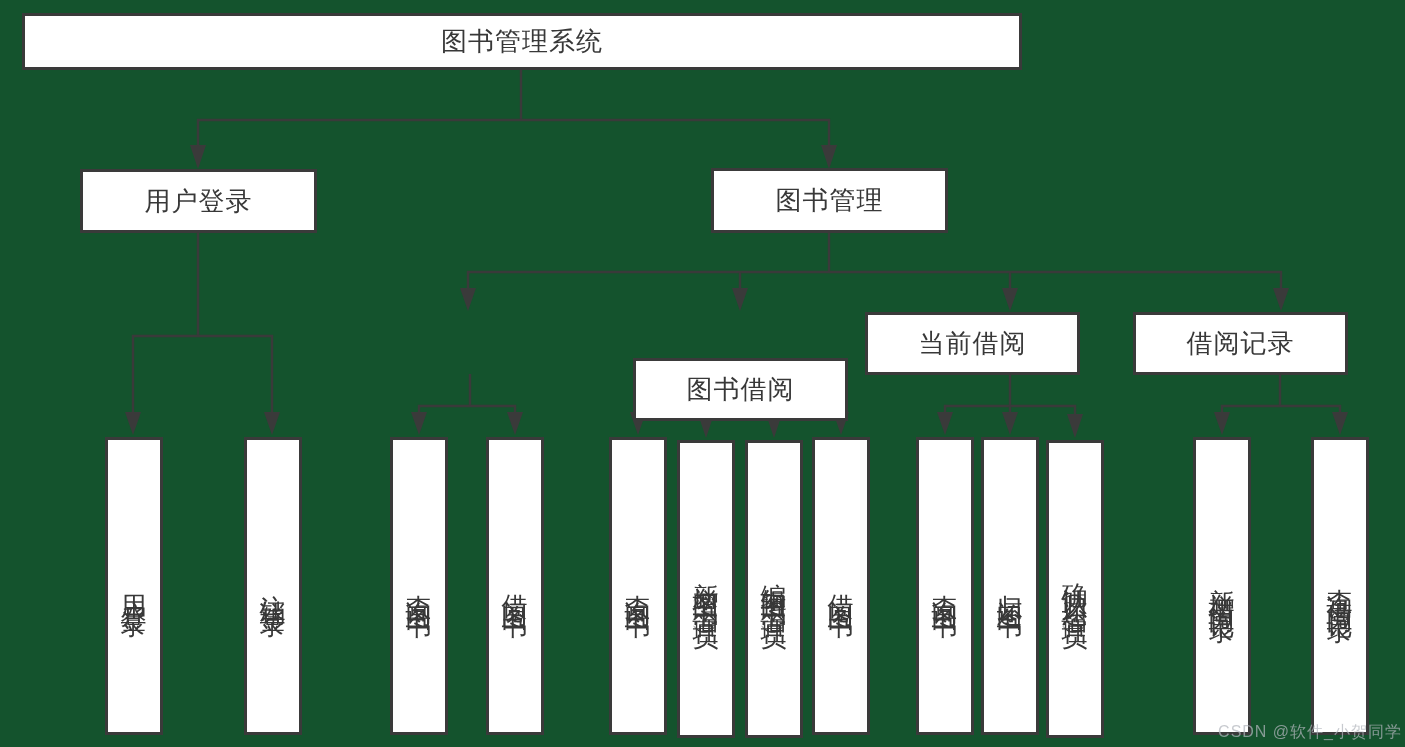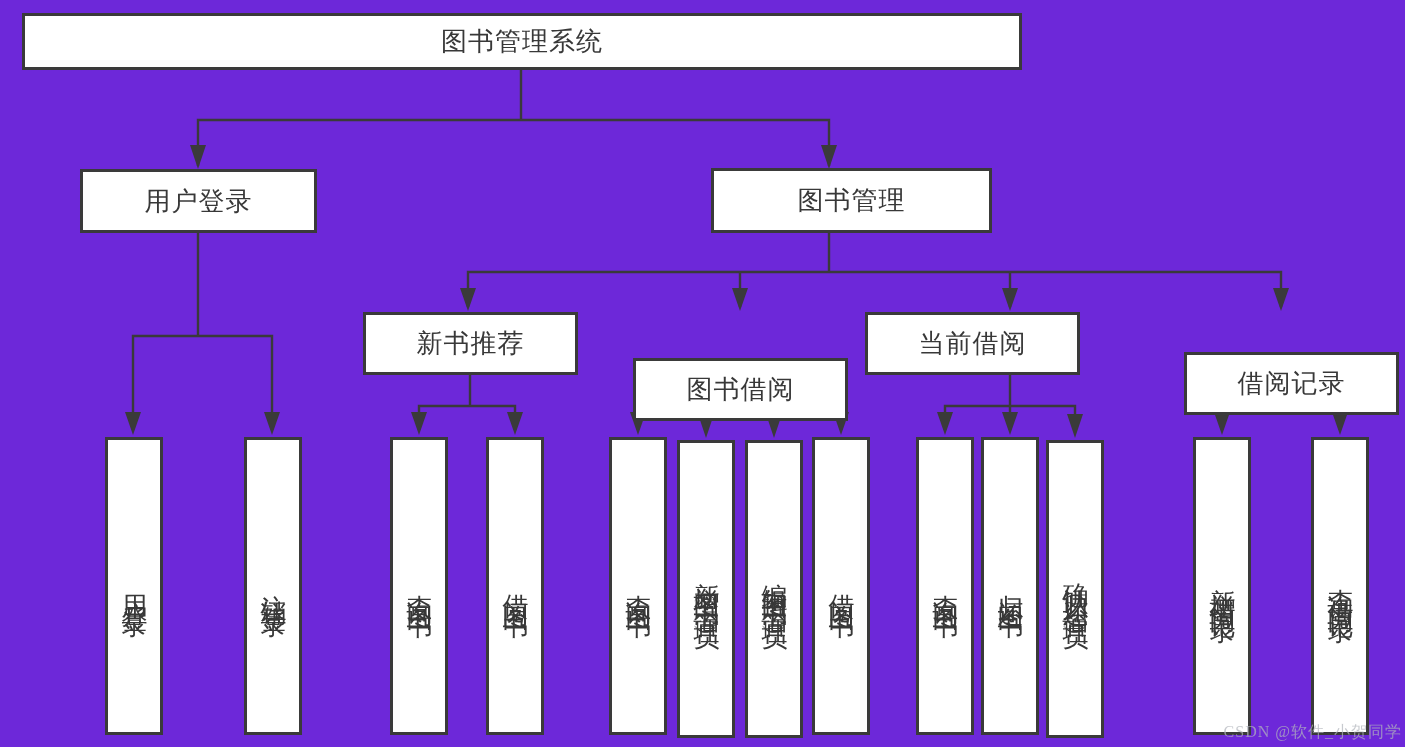--- a/index.html
+++ b/index.html
@@ -1,41 +1,41 @@
 <!DOCTYPE html>
 <html><head>
 <meta charset="utf-8">
 <style>
   html,body { margin:0; padding:0; background:#ffffff; }
   .stage {
-    position:relative; width:1405px; height:747px; background:#6d28d9;
-    font-family:Liberation Serif, serif; color:#383838; overflow:hidden;
+    position:relative; width:1405px; height:747px; background:#14532d;
+    font-family:Liberation Sans, sans-serif; color:#383838; overflow:hidden;
   }
   svg.connectors { position:absolute; left:0; top:0; width:1405px; height:747px; z-index:1; }
   svg.connectors line, svg.connectors polyline { fill:none; stroke:#3a3a3a; stroke-width:2.4; }
   svg.connectors polygon { fill:#3a3a3a; stroke:none; }
   .box {
     position:absolute; box-sizing:border-box; background:#ffffff;
     border:3px solid #3a3a3a; display:flex; align-items:center; justify-content:center;
     z-index:2;
   }
   .hlabel { font-size:26px; white-space:nowrap; letter-spacing:1px; }
   .vlabel {
     writing-mode:vertical-rl; text-orientation:mixed;
     font-size:26px; letter-spacing:6px; line-height:1;
   }
   
   .box-root   { left:22px;  top:13px;  width:1000px; height:57px; }
   .box-l2a    { left:80px;  top:169px; width:237px;  height:64px; }
-  .box-l2b    { left:711px; top:168px; width:281px;  height:65px;text-align:right; }
+  .box-l2b    { left:711px; top:168px; width:237px;  height:65px;text-align:right; }
   .box-l3     { top:312px;  height:63px; width:215px; }
   .box-l3-1   { left:363px; }
   .box-l3-2   { left:633px;margin-top:46px; }
   .box-l3-3   { left:865px; }
-  .box-l3-4   { left:1184px;margin-top:40px; }
+  .box-l3-4   { left:1133px; }
   .leaf       { top:437px;  height:298px; width:58px; }
   .leaf-a1 { left:105px; } .leaf-a2 { left:244px; }
   .leaf-b1 { left:390px; } .leaf-b2 { left:486px; }
   .leaf-c1 { left:609px; } .leaf-c2 { left:677px; top:440px; }
   .leaf-c3 { left:745px; top:440px; } .leaf-c4 { left:812px; }
   .leaf-d1 { left:916px; } .leaf-d2 { left:981px; } .leaf-d3 { left:1046px; top:440px; }
   .leaf-e1 { left:1193px; } .leaf-e2 { left:1311px; }
   .watermark {
     position:absolute; right:3px; bottom:4px; z-index:6;
     font-size:16px; letter-spacing:1px; color:rgba(177,181,188,0.72); white-space:nowrap;
@@ -105,23 +105,20 @@
     <span class="hlabel">图书管理系统</span>
   </div>
 
   <div class="box box-l2a">
     <span class="hlabel">用户登录</span>
   </div>
   <div class="box box-l2b">
     <span class="hlabel">图书管理</span>
   </div>
 
-  <div class="box box-l3 box-l3-1">
-    <span class="hlabel">新书推荐</span>
-  </div>
   <div class="box box-l3 box-l3-2">
     <span class="hlabel">图书借阅</span>
   </div>
   <div class="box box-l3 box-l3-3">
     <span class="hlabel">当前借阅</span>
   </div>
   <div class="box box-l3 box-l3-4">
     <span class="hlabel">借阅记录</span>
   </div>
 

